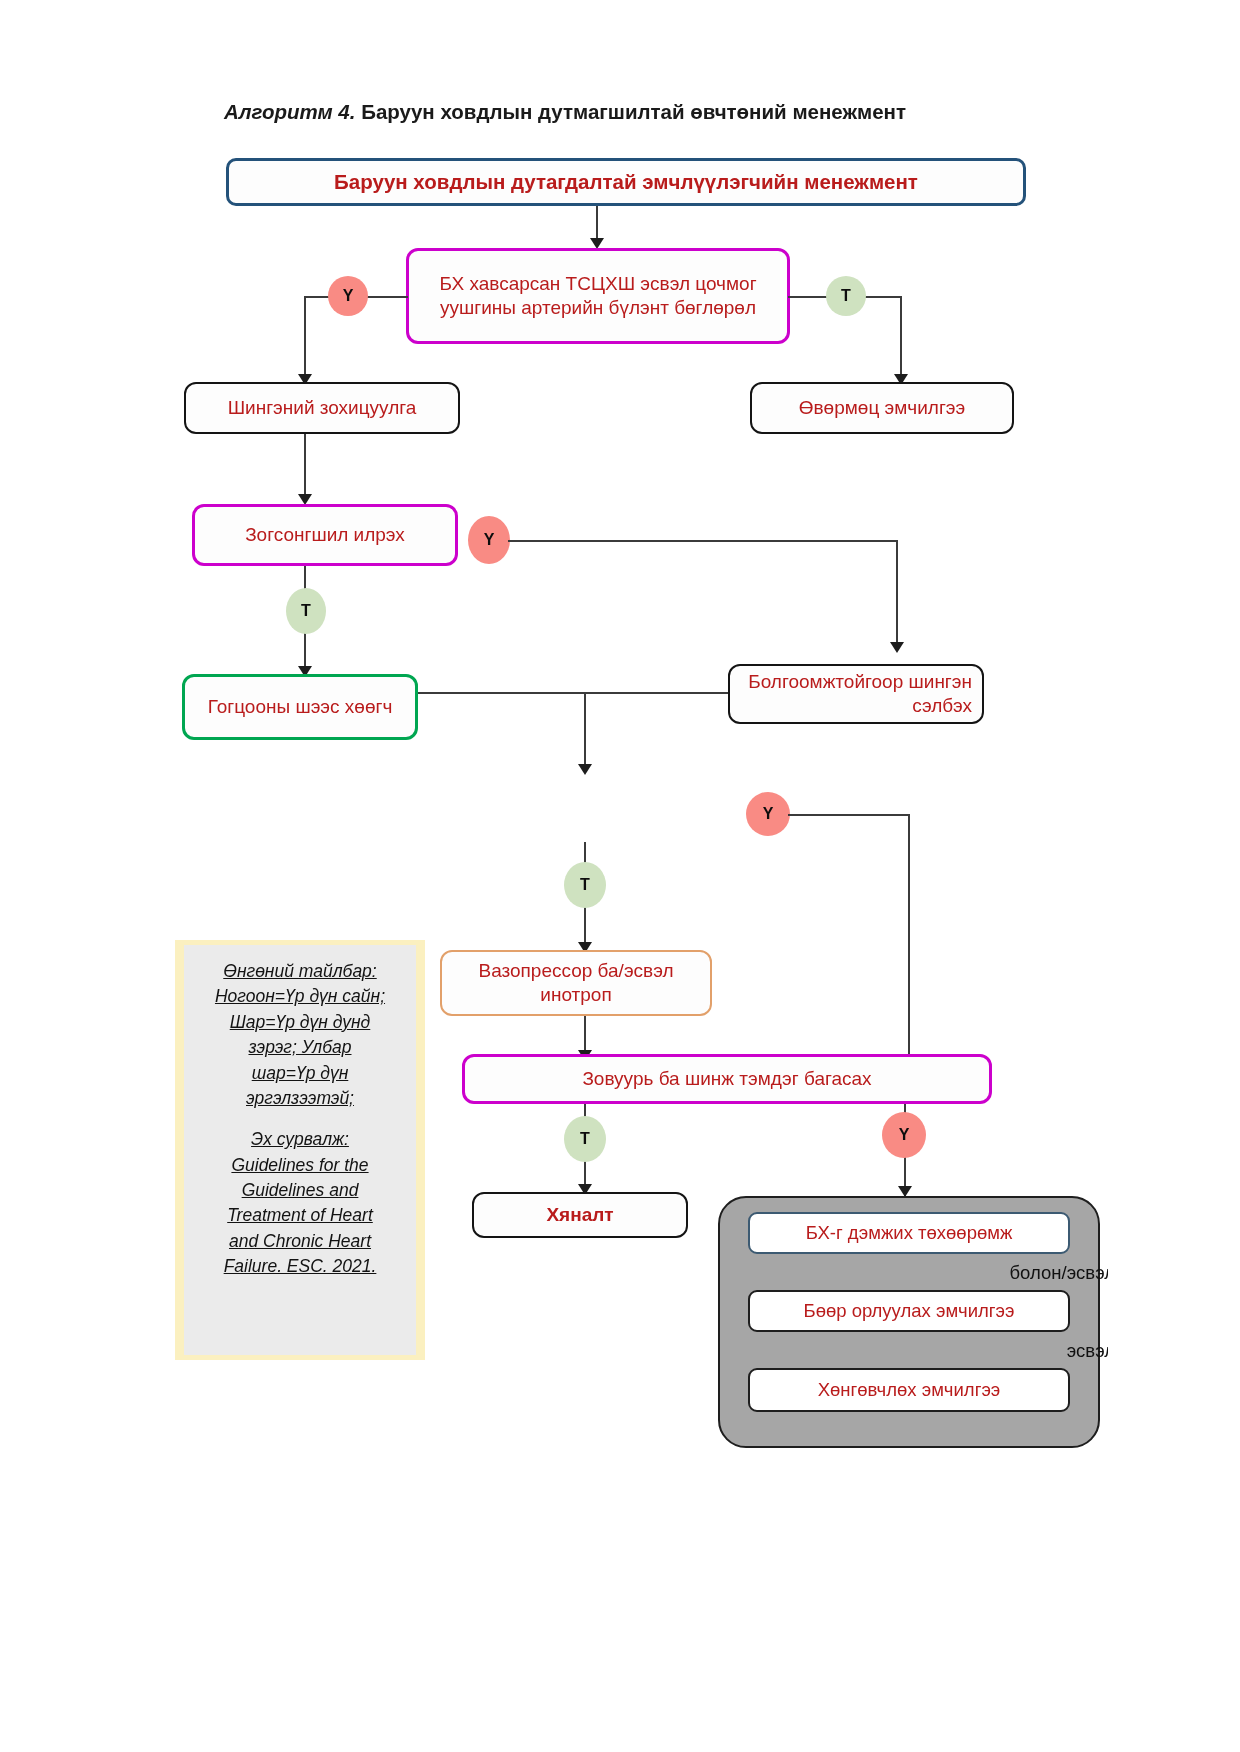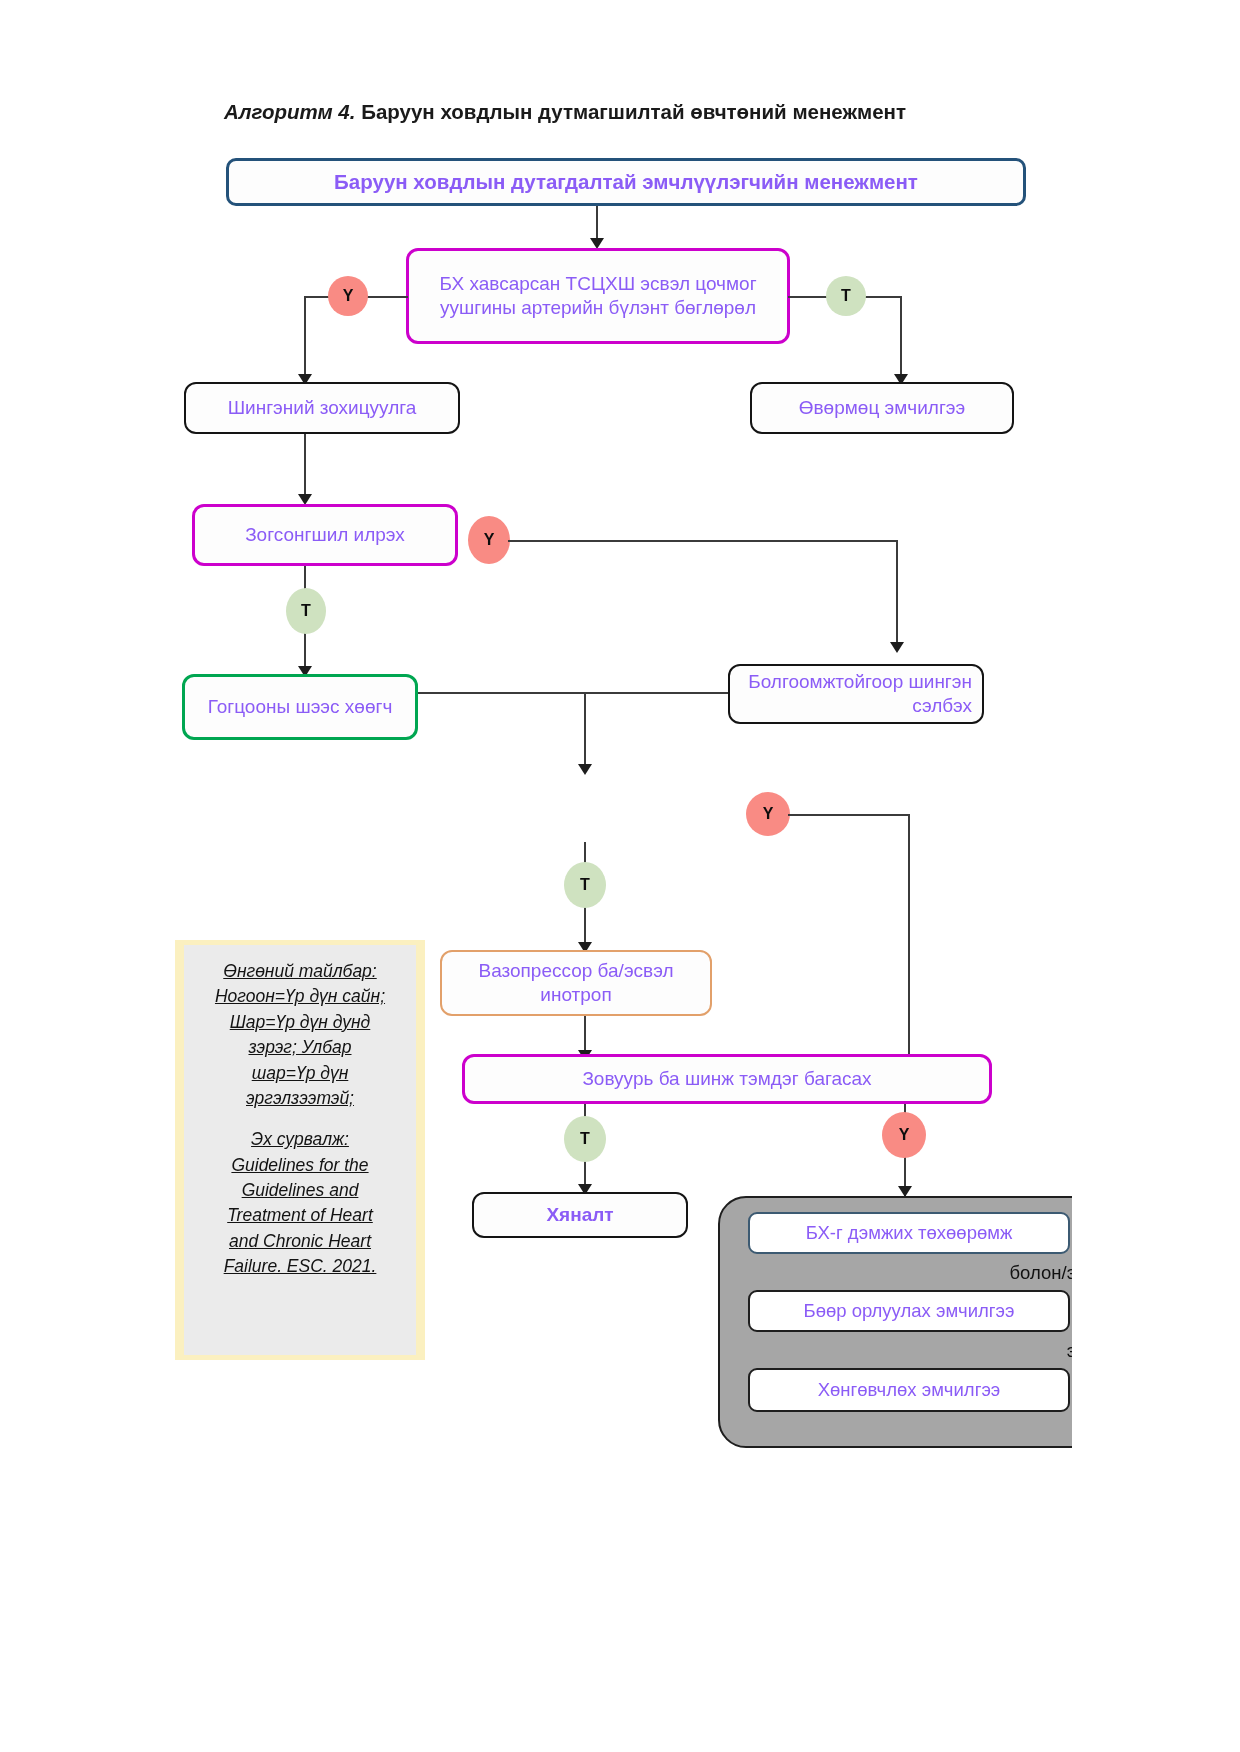--- a/index.html
+++ b/index.html
@@ -10,20 +10,21 @@
   body {
     font-family: "Liberation Sans", sans-serif;
     color: #000000;
   }
   #page {
     position: relative;
     width: 1072px;
     height: 1752px;
     overflow: hidden;
     background: #ffffff;
+    padding-left: 36px;
   }
 
   
   .algo-title {
     position: absolute;
     left: 224px;
     top: 100px;
     width: 800px;
     font-size: 20.5px;
     font-weight: bold;
@@ -40,21 +41,21 @@
     box-sizing: border-box;
     display: flex;
     align-items: center;
     justify-content: center;
     text-align: center;
     background: #fdfdfd;
     border-radius: 12px;
     font-size: 19px;
     line-height: 1.28;
     padding: 4px 10px;
-    color: #8b5cf6;
+    color: #b91c1c;
   }
   .node.black   { border: 2.4px solid #141414; text-align: right; }
   .node.magenta { border: 3.2px solid #cc00cc; }
   .node.green   { border: 3.2px solid #00a651; }
   .node.orange  { border: 2.6px solid #e2a06a; }
   .node.navy    { border: 3px solid #24527a; border-radius: 10px; font-weight: bold; font-size: 20.5px; }
   .node.inner-gray {
     border: 2px solid #1e1e1e;
     background: #ffffff;
     border-radius: 9px;

